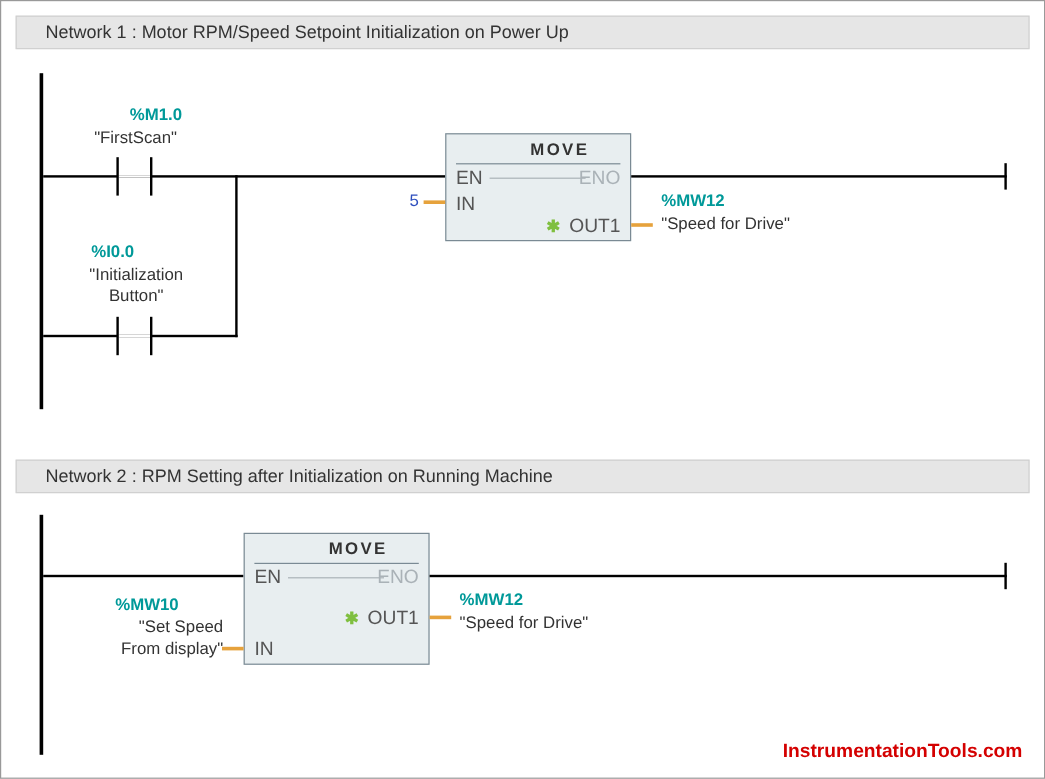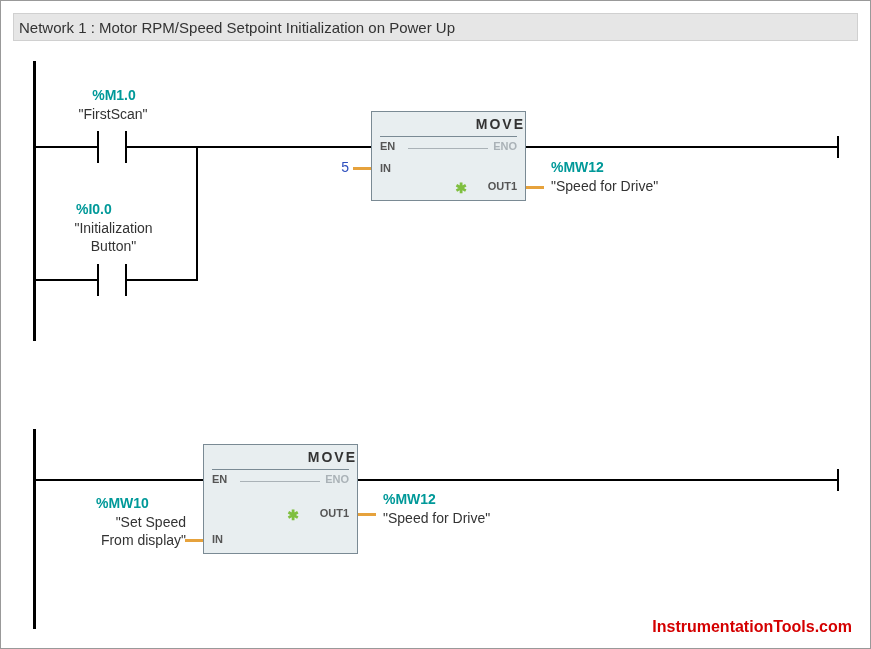--- a/index.html
+++ b/index.html
@@ -22,50 +22,49 @@
   .network-header {
     position: absolute;
     left: 12px;
     right: 12px;
     height: 28px;
     background: #e6e6e6;
     border: 1px solid #d0d0d0;
     color: #333;
     font-size: 15px;
     line-height: 28px;
-    padding-left: 5px;
+    padding-left: 24px;
   }
   .block {
     position: absolute;
     background: #e8eef0;
     border: 1px solid #7a8a94;
   }
   .block-title {
     position: absolute;
     left: 0; right: 0;
     top: 4px;
-    text-align: right;
+    text-align: center;
     font-weight: bold;
     font-size: 14px;
     color: #333;
     letter-spacing: 2px;
     margin-left: 36px;
   }
   .block-divider {
     position: absolute;
     left: 8px; right: 8px;
     top: 24px;
     height: 1px;
     background: #7a8a94;
   }
   .pin-label {
     position: absolute;
-    font-size: 11px;
+    font-size: 16px;
     color: #555;
-    font-weight: bold;
   }
   .pin-label.eno { color: #aab2b7; }
   .star {
     position: absolute;
     color: #7fbf3f;
     font-size: 14px;
     font-weight: bold;
   }
   .addr {
     position: absolute;
@@ -120,21 +119,21 @@
 <div class="canvas">
 
   <div class="network-header" style="top:12px">
     <span>Network 1 : Motor RPM/Speed Setpoint Initialization on Power Up</span>
   </div>
 
   <div class="rail" style="left:32px; top:60px; width:3px; height:280px"></div>
 
   <div class="wire" style="left:35px; top:145px; width:335px; height:2px"></div>
 
-  <div class="addr" style="left:73px; top:86px; width:80px; text-align:center">%M1.0</div>
+  <div class="addr" style="left:89px; top:86px; width:80px; text-align:center">%M1.0</div>
   <div class="sym" style="left:62px; top:105px; width:100px">"FirstScan"</div>
 
   <div class="contact-bar" style="left:96px; top:130px; height:32px"></div>
   <div class="contact-bar" style="left:124px; top:130px; height:32px"></div>
 
   <div style="position:absolute; left:98px; top:145px; width:26px; height:2px; background:#fff"></div>
 
   <div class="wire" style="left:195px; top:145px; width:2px; height:135px"></div>
   <div class="wire" style="left:35px; top:278px; width:162px; height:2px"></div>
 
@@ -159,20 +158,23 @@
   <div class="stub" style="left:352px; top:166px; width:18px"></div>
   <div class="const" style="left:320px; top:158px; width:28px">5</div>
 
   <div class="stub" style="left:525px; top:185px; width:18px"></div>
   <div class="addr" style="left:550px; top:158px">%MW12</div>
   <div class="sym left" style="left:550px; top:177px">"Speed for Drive"</div>
 
   <div class="wire" style="left:525px; top:145px; width:313px; height:2px"></div>
   <div class="rail" style="left:836px; top:135px; width:2px; height:22px"></div>
 
+  <div class="network-header" style="top:382px">
+    <span>Network 2 : RPM Setting after Initialization on Running Machine</span>
+  </div>
 
   <div class="rail" style="left:32px; top:428px; width:3px; height:200px"></div>
 
   <div class="wire" style="left:35px; top:478px; width:167px; height:2px"></div>
 
   <div class="block" style="left:202px; top:443px; width:155px; height:110px">
     <div class="block-title">MOVE</div>
     <div class="block-divider"></div>
     <div class="pin-label" style="left:8px; top:28px">EN</div>
     <div class="pin-label eno" style="right:8px; top:28px">ENO</div>

